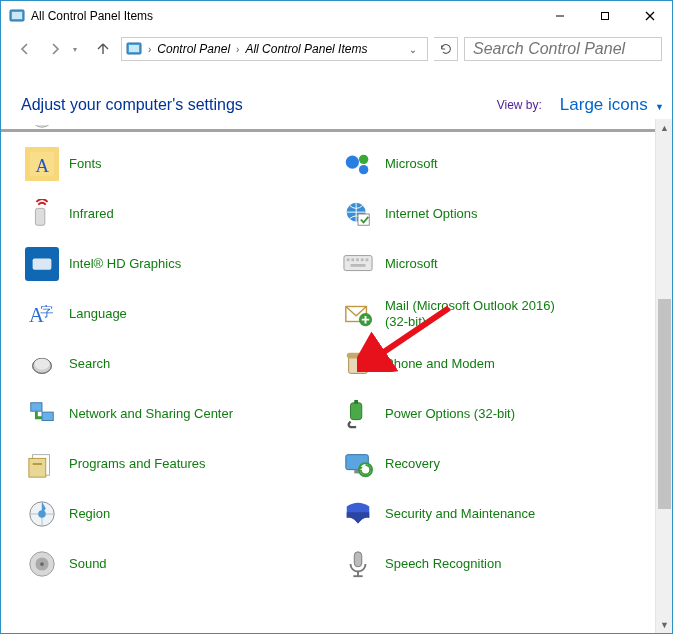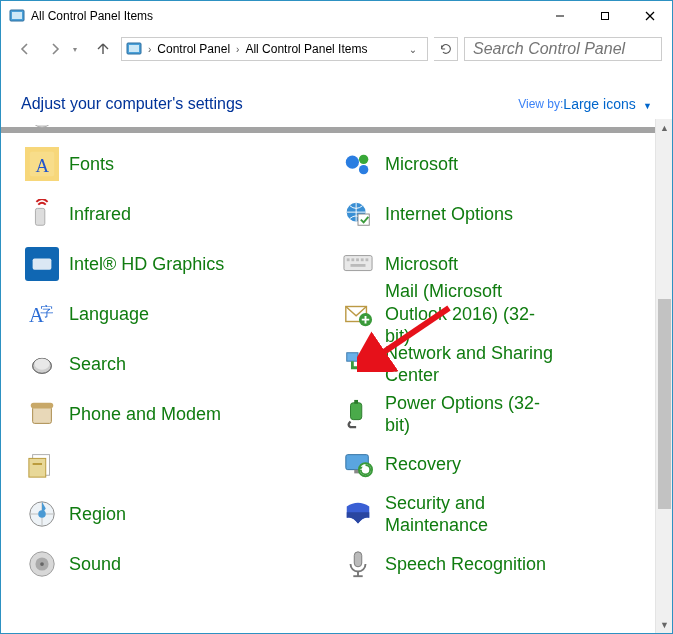--- a/index.html
+++ b/index.html
@@ -58,21 +58,21 @@
     height:24px;
     border:1px solid #ccc;
     display:flex; align-items:center;
     padding:0 4px;
     gap:4px;
     font-size:12px;
     background:#fff;
   }
   .addr-icon { font-size:12px; width:16px; display:flex; align-items:center; justify-content:center;}
   .addr-sep { color:#555; font-size:10px; padding:0 2px;}
-  .addr-seg { color:#000; }
+  .addr-seg { color:#000;font-style:italic; }
   .addr-flex { flex:1; }
   .addr-btn { width:20px; color:#555; font-size:10px; display:flex; align-items:center; justify-content:center;}
   .refresh-btn {
     width:24px; height:24px;
     border:1px solid #ccc;
     border-left:none;
     display:flex; align-items:center; justify-content:center;
     font-size:12px; color:#555;
   }
   .searchbox {
@@ -86,32 +86,32 @@
   .searchbox input {
     border:none; outline:none; flex:1;
     font-size:16px; color:#1d4ed8;
     font-style:italic;
     background:transparent;
   }
   .search-icon { color:#555; font-size:12px;}
 
   
   .header-strip {
-    padding:24px 20px 14px 20px;
+    padding:24px 8px 14px 20px;
     display:flex; align-items:center;
-    border-bottom:6px solid #a3a3a3;
+    border-bottom:3px solid #a3a3a3;
     margin-top:4px;
   }
   .header-title {
     color:#003399;
     font-size:16px;
     flex:1;
   }
-  .viewby-label { color:#3b82f6; font-size:12px; margin-right:0;}
-  .viewby-value { color:#0066cc; font-size:14px; }
+  .viewby-label { color:#4c1d95; font-size:12px; margin-right:18px;}
+  .viewby-value { color:#0066cc; font-size:17px; }
   .viewby-caret { color:#0066cc; font-size:9px; margin-left:4px; }
 
   
   .content-wrap {
     position:absolute;
     top:118px; left:0; right:0; bottom:0;
     display:flex;
   }
   .itemgrid {
     flex:1;
@@ -138,21 +138,21 @@
     cursor:default;
   }
   .cpitem .icon {
     width:34px; height:34px;
     flex:0 0 34px;
     display:flex; align-items:center; justify-content:center;
     font-size:26px;
   }
   .cpitem .label {
     color:#107c10; 
-    font-size:18px;
+    font-size:13px;
     line-height:1.25;
     max-width:170px;
   }
   
   .ic-fonts { background:#f7d77a; color:#2255aa;}
   .ic-homegroup { color:#1e90ff;}
   .ic-indexing { color:#777;}
   .ic-infrared { color:#cc3333;}
   .ic-intel { background:#1067b3; color:#fff; border-radius:3px; font-size:20px;}
   .ic-internet { color:#2e77bb;}
@@ -392,56 +392,57 @@
         <span class="icon ic-mouse">
           <svg width="30" height="30" viewBox="0 0 32 32">
             <ellipse cx="16" cy="18" rx="10" ry="8" fill="#cfcfcf" stroke="#888"></ellipse>
             <ellipse cx="16" cy="18" rx="10" ry="8" fill="none" stroke="#666"></ellipse>
             <ellipse cx="16" cy="16" rx="8" ry="6" fill="#e8e8e8"></ellipse>
           </svg>
         </span>
         <span class="label">Search</span>
       </div>
       <div class="cpitem">
+        <span class="icon ic-phone">
+          <svg width="30" height="30" viewBox="0 0 32 32">
+            <rect x="6" y="8" width="20" height="18" rx="2" fill="#e8d8b8" stroke="#a88848"></rect>
+            <rect x="4" y="4" width="24" height="6" rx="3" fill="#c8a868"></rect>
+          </svg>
+        </span>
+        <span class="label">Phone and Modem</span>
+      </div>
+      <div class="cpitem">
         <span class="icon ic-network">
           <svg width="30" height="30" viewBox="0 0 32 32">
             <rect x="4" y="4" width="12" height="9" fill="#6ab0e8" stroke="#3977aa"></rect>
             <rect x="16" y="14" width="12" height="9" fill="#6ab0e8" stroke="#3977aa"></rect>
             <path d="M10 13 V20 H16" stroke="#3a9a3a" stroke-width="3" fill="none"></path>
           </svg>
         </span>
         <span class="label">Network and Sharing Center</span>
       </div>
       <div class="cpitem">
-        <span class="icon ic-phone">
-          <svg width="30" height="30" viewBox="0 0 32 32">
-            <rect x="6" y="8" width="20" height="18" rx="2" fill="#e8d8b8" stroke="#a88848"></rect>
-            <rect x="4" y="4" width="24" height="6" rx="3" fill="#c8a868"></rect>
-          </svg>
-        </span>
-        <span class="label">Phone and Modem</span>
-      </div>
-      <div class="cpitem">
         <span class="icon ic-power">
           <svg width="30" height="30" viewBox="0 0 32 32">
             <rect x="8" y="4" width="12" height="18" rx="3" fill="#4aaa4a" stroke="#2a7a2a"></rect>
             <rect x="12" y="1" width="4" height="4" fill="#2a7a2a"></rect>
             <path d="M8 24 Q4 28 8 30 L14 30" fill="none" stroke="#555" stroke-width="2.5"></path>
           </svg>
         </span>
         <span class="label">Power Options (32-bit)</span>
       </div>
       <div class="cpitem">
         <span class="icon ic-programs">
           <svg width="30" height="30" viewBox="0 0 32 32">
             <rect x="6" y="6" width="18" height="22" fill="#fff" stroke="#aaa"></rect>
             <rect x="2" y="10" width="18" height="20" fill="#e8d898" stroke="#b89838"></rect>
             <rect x="6" y="15" width="10" height="2" fill="#b89838"></rect>
           </svg>
         </span>
+        <span class="label">Programs and Features</span>
       </div>
       <div class="cpitem">
         <span class="icon ic-recovery">
           <svg width="30" height="30" viewBox="0 0 32 32">
             <rect x="3" y="6" width="24" height="16" rx="2" fill="#5aa5e0" stroke="#2d6ea0"></rect>
             <rect x="12" y="22" width="6" height="4" fill="#888"></rect>
             <circle cx="24" cy="22" r="7" fill="#fff" stroke="#3a9a3a" stroke-width="2"></circle>
             <path d="M24 17 a5 5 0 1 1 -5 5" fill="none" stroke="#3a9a3a" stroke-width="2"></path>
             <path d="M19 22 l-2 -3 l4 0 z" fill="#3a9a3a"></path>
           </svg>

